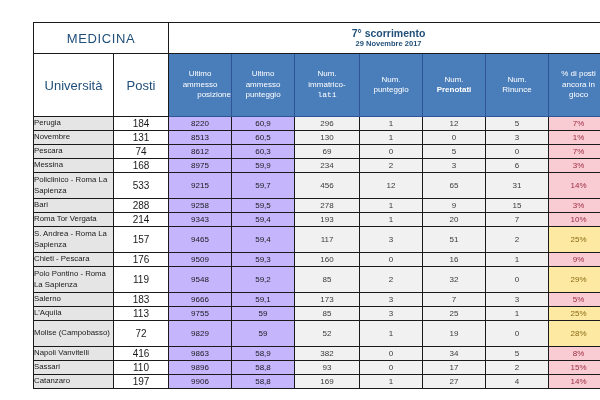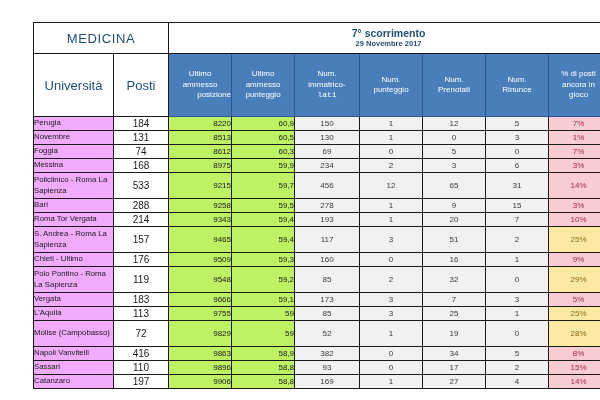--- a/index.html
+++ b/index.html
@@ -107,40 +107,40 @@
     color: #ffffff;
     font-size: 8px;
     line-height: 10.5px;
     text-align: center;
     padding: 0 3px;
   }
 
   
   td.univ {
     border: 1px solid #1a1a1a;
-    background: #f0abfc;
+    background: #e5e5e5;
     font-size: 7.8px;
     color: #1a1a1a;
     text-align: left;
     padding-left: 3px;
     line-height: 10.5px;
   }
   td.num {
     border: 1px solid #1a1a1a;
     background: #ffffff;
     font-size: 10px;
     color: #1a1a1a;
     text-align: center;
   }
   td.blueish {
     border: 1px solid #1a1a1a;
-    background: #bef264;
+    background: #c4b5fd;
     font-size: 8px;
     color: #1a1a1a;
-    text-align: right;
+    text-align: center;
     font-weight: bold;
   }
   td.grayish {
     border: 1px solid #1a1a1a;
     background: #f1f1f1;
     font-size: 8px;
     color: #3a3a3a;
     text-align: center;
   }
   td.perc {
@@ -206,59 +206,59 @@
               <span style="display: block;">Num.</span>
               <span style="display: block;">immatrico-</span>
               <span style="display: block; font-family: Liberation Mono, monospace;">lati</span>
             </td>
             <td class="hdr-blue">
               <span style="display: block;">Num.</span>
               <span style="display: block;">punteggio</span>
             </td>
             <td class="hdr-blue">
               <span style="display: block;">Num.</span>
-              <span style="display: block;">Prenotati</span>
+              <span style="display: block; font-weight: bold;">Prenotati</span>
             </td>
             <td class="hdr-blue">
               <span style="display: block;">Num.</span>
               <span style="display: block;">Rinunce</span>
             </td>
             <td class="hdr-blue">
               <span style="display: block;">% di posti</span>
               <span style="display: block;">ancora in</span>
               <span style="display: block;">gioco</span>
             </td>
           </tr>
       </thead>
 
       <tbody id="table-body">
           <tr class="r1">
             <td class="univ">Perugia</td>
             <td class="num">184</td>
             <td class="blueish">8220</td>
             <td class="blueish">60,9</td>
-            <td class="grayish">150</td>
+            <td class="grayish">296</td>
             <td class="grayish">1</td>
             <td class="grayish">12</td>
             <td class="grayish">5</td>
             <td class="perc pink">7%</td>
           </tr>
           <tr class="r1">
             <td class="univ">Novembre</td>
             <td class="num">131</td>
             <td class="blueish">8513</td>
             <td class="blueish">60,5</td>
             <td class="grayish">130</td>
             <td class="grayish">1</td>
             <td class="grayish">0</td>
             <td class="grayish">3</td>
             <td class="perc pink">1%</td>
           </tr>
           <tr class="r1">
-            <td class="univ">Foggia</td>
+            <td class="univ">Pescara</td>
             <td class="num">74</td>
             <td class="blueish">8612</td>
             <td class="blueish">60,3</td>
             <td class="grayish">69</td>
             <td class="grayish">0</td>
             <td class="grayish">5</td>
             <td class="grayish">0</td>
             <td class="perc pink">7%</td>
           </tr>
           <tr class="r1">
@@ -310,21 +310,21 @@
             <td class="num">157</td>
             <td class="blueish">9465</td>
             <td class="blueish">59,4</td>
             <td class="grayish">117</td>
             <td class="grayish">3</td>
             <td class="grayish">51</td>
             <td class="grayish">2</td>
             <td class="perc yellow">25%</td>
           </tr>
           <tr class="r1">
-            <td class="univ">Chieti - Ultimo</td>
+            <td class="univ">Chieti - Pescara</td>
             <td class="num">176</td>
             <td class="blueish">9509</td>
             <td class="blueish">59,3</td>
             <td class="grayish">160</td>
             <td class="grayish">0</td>
             <td class="grayish">16</td>
             <td class="grayish">1</td>
             <td class="perc pink">9%</td>
           </tr>
           <tr class="r2">
@@ -332,21 +332,21 @@
             <td class="num">119</td>
             <td class="blueish">9548</td>
             <td class="blueish">59,2</td>
             <td class="grayish">85</td>
             <td class="grayish">2</td>
             <td class="grayish">32</td>
             <td class="grayish">0</td>
             <td class="perc yellow">29%</td>
           </tr>
           <tr class="r1">
-            <td class="univ">Vergata</td>
+            <td class="univ">Salerno</td>
             <td class="num">183</td>
             <td class="blueish">9666</td>
             <td class="blueish">59,1</td>
             <td class="grayish">173</td>
             <td class="grayish">3</td>
             <td class="grayish">7</td>
             <td class="grayish">3</td>
             <td class="perc pink">5%</td>
           </tr>
           <tr class="r1">

